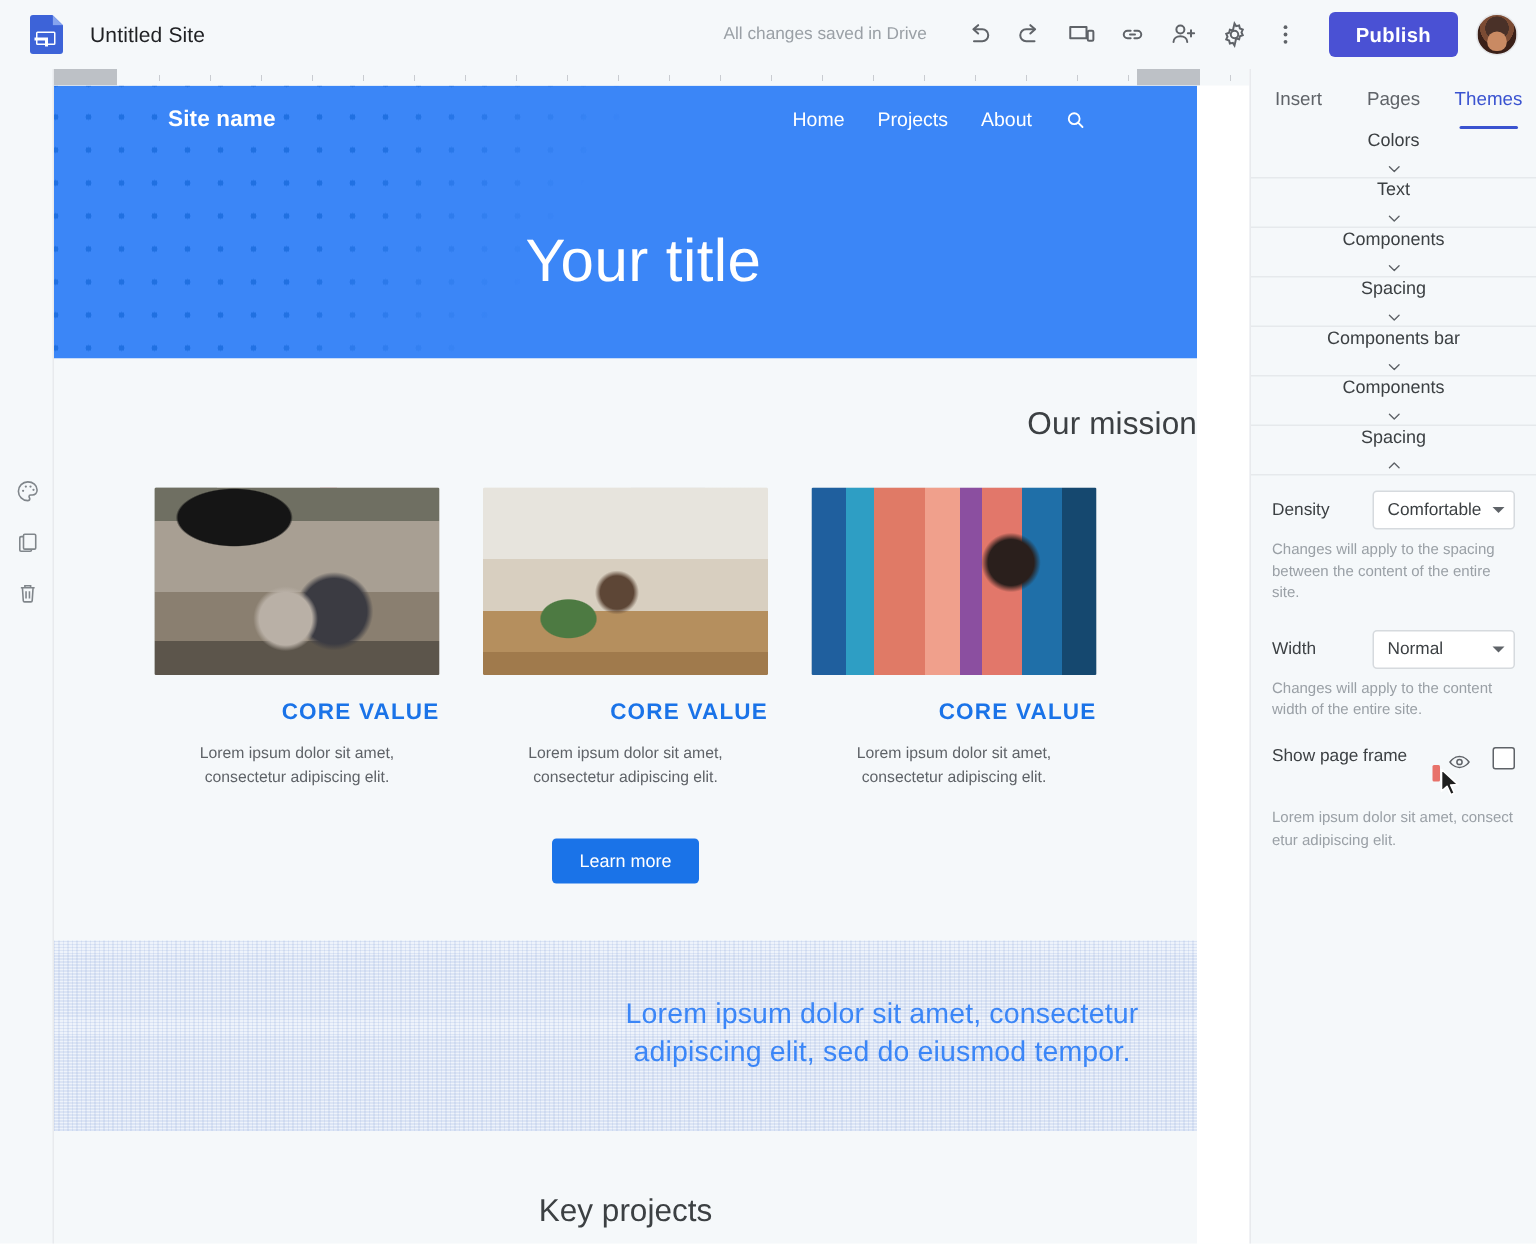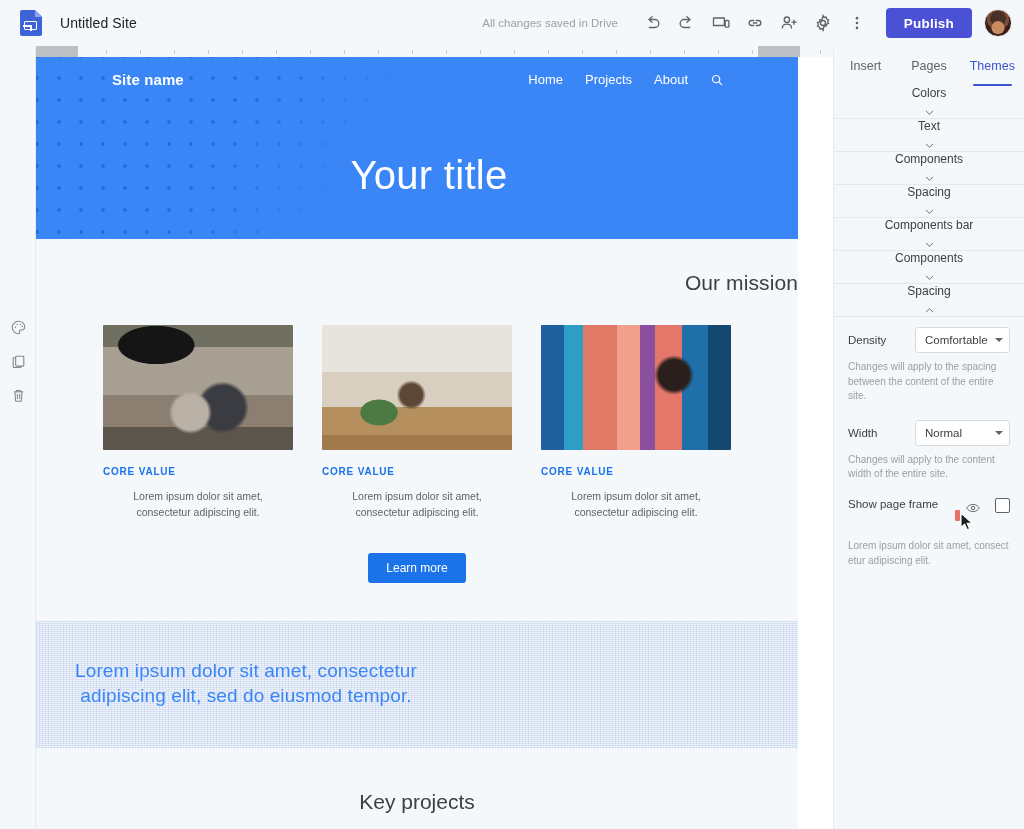--- a/index.html
+++ b/index.html
@@ -215,22 +215,22 @@
       linear-gradient(90deg, #efece6 0 52%, #d5d3cf 52% 78%, #eceae5 78% 100%);
   }
   .ph3 {
     background:
       radial-gradient(circle at 70% 40%, #2a1f1c 0 10%, transparent 13%),
       linear-gradient(90deg, #1f5f9e 0 12%, #2e9ec4 12% 22%, #e07a66 22% 40%,
         #f0a08c 40% 52%, #8b4fa0 52% 60%, #e2776a 60% 74%, #1f6fa8 74% 88%, #15486f 88% 100%),
       linear-gradient(180deg, rgba(0,0,0,.12), rgba(0,0,0,.35));
   }
   .card-label {
-    text-align: left; color: #1a73e8;
-    font-size: 10px; font-weight: bold; letter-spacing: .8px;
+    text-align: right; color: #1a73e8;
+    font-size: 15px; font-weight: bold; letter-spacing: .8px;
     margin-top: 16px; cursor: pointer;
   }
   .card-body {
     text-align: center; color: #5f6368;
     font-size: 10.5px; line-height: 1.55; margin-top: 11px;
     padding: 0 6px;
   }
   .learn-wrap { display: flex; justify-content: center; padding: 32px 0 38px; }
   .learn-btn {
     background: #1a73e8; color: #fff; border: none; border-radius: 3px;
@@ -238,21 +238,21 @@
     font-family: "Liberation Sans", sans-serif;
   }
 
   
   .quote-band {
     position: relative; height: 127px; width: 762px;
     background-color: #eef3fb;
     background-image:
       repeating-linear-gradient(0deg, rgba(120,150,210,.16) 0 1px, transparent 1px 2px),
       repeating-linear-gradient(90deg, rgba(120,150,210,.14) 0 1px, transparent 1px 3px);
-    display: flex; align-items: center; justify-content: flex-start;
+    display: flex; align-items: center; justify-content: flex-end;
   }
   .quote-text {
     text-align: center; color: #3b86f7;
     font-size: 19px; line-height: 1.3; max-width: 420px;
     letter-spacing: .1px;
   }
 
   
   .kp-title {
     text-align: center; font-size: 21px; color: #3c4043;

